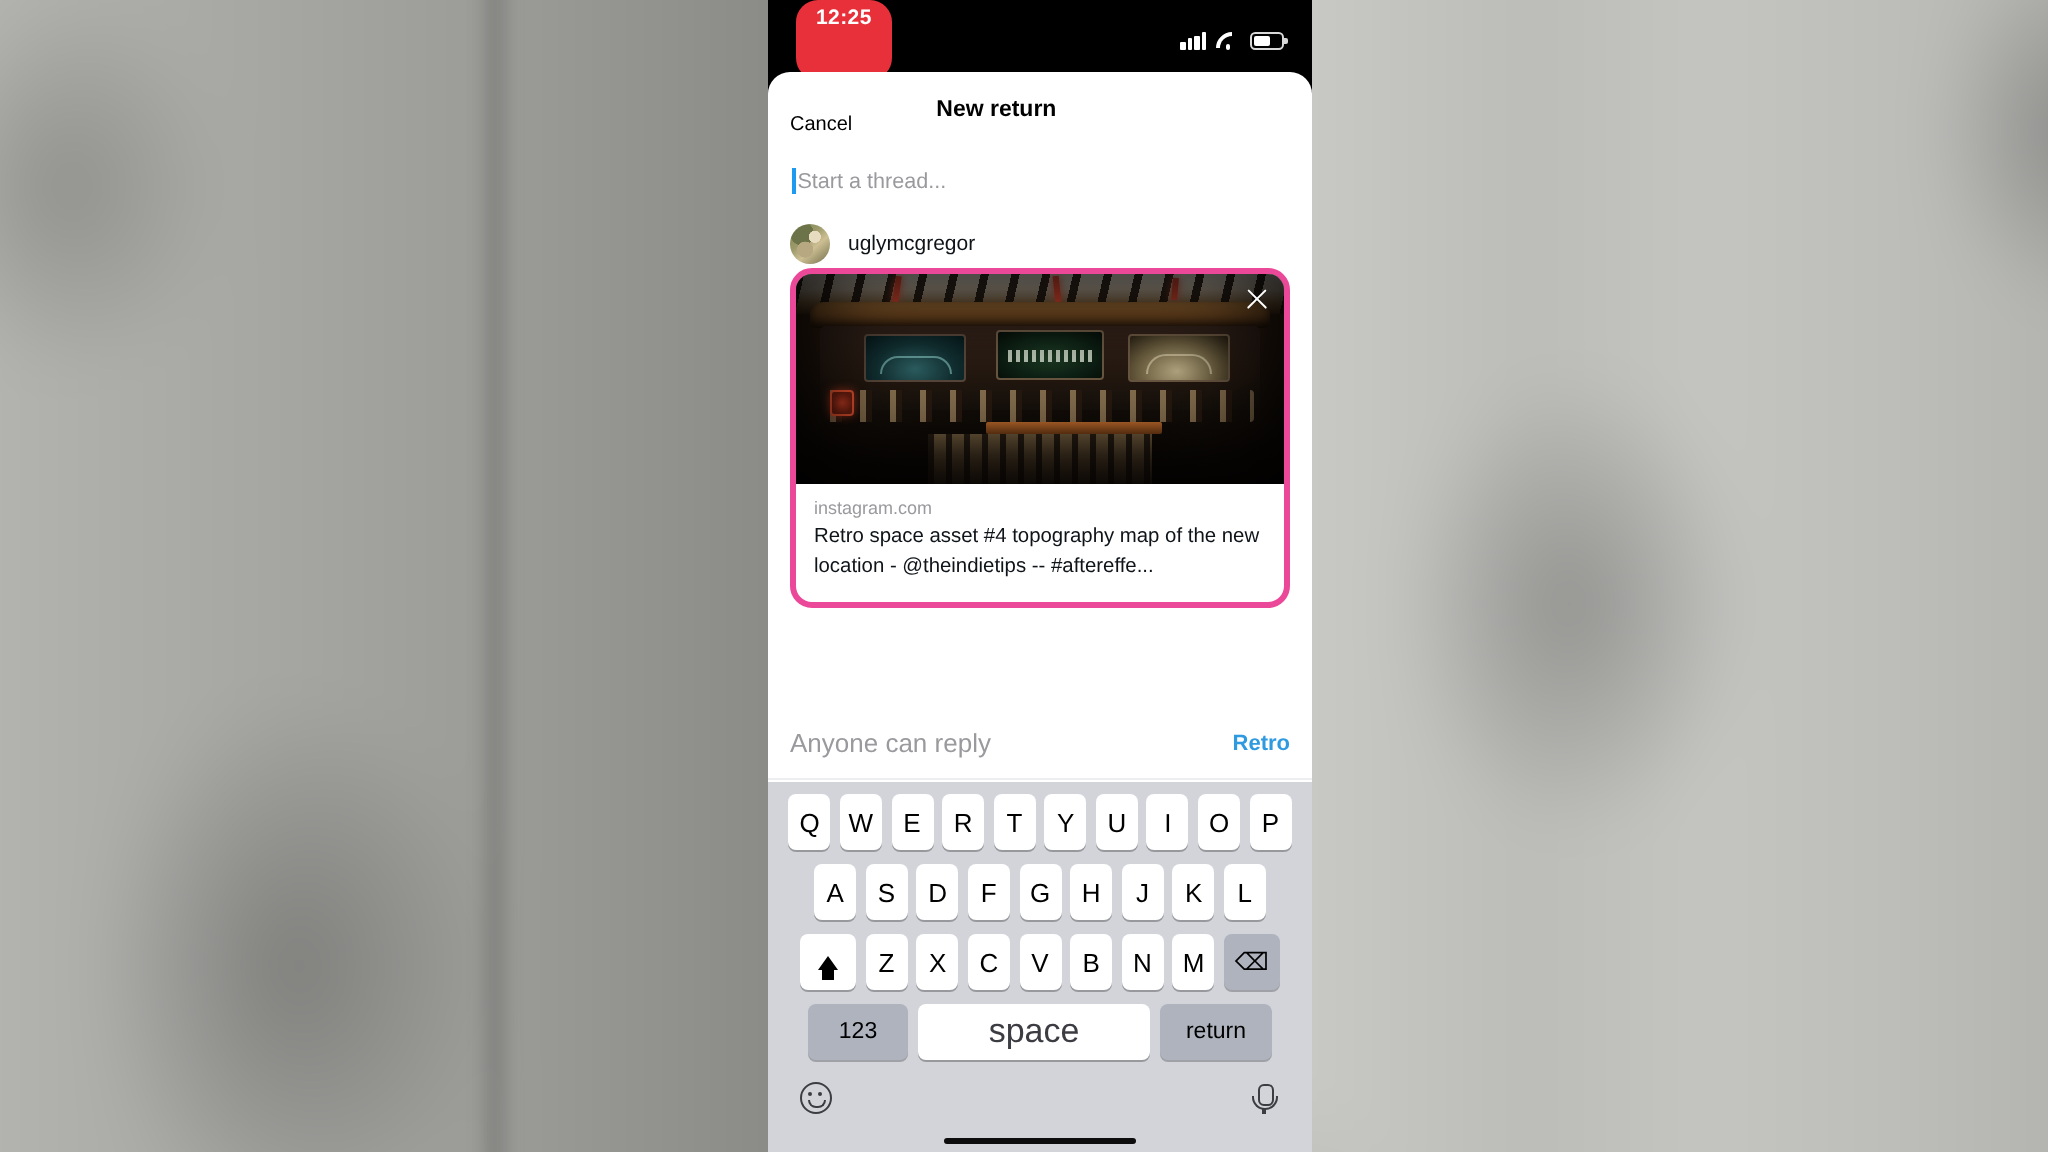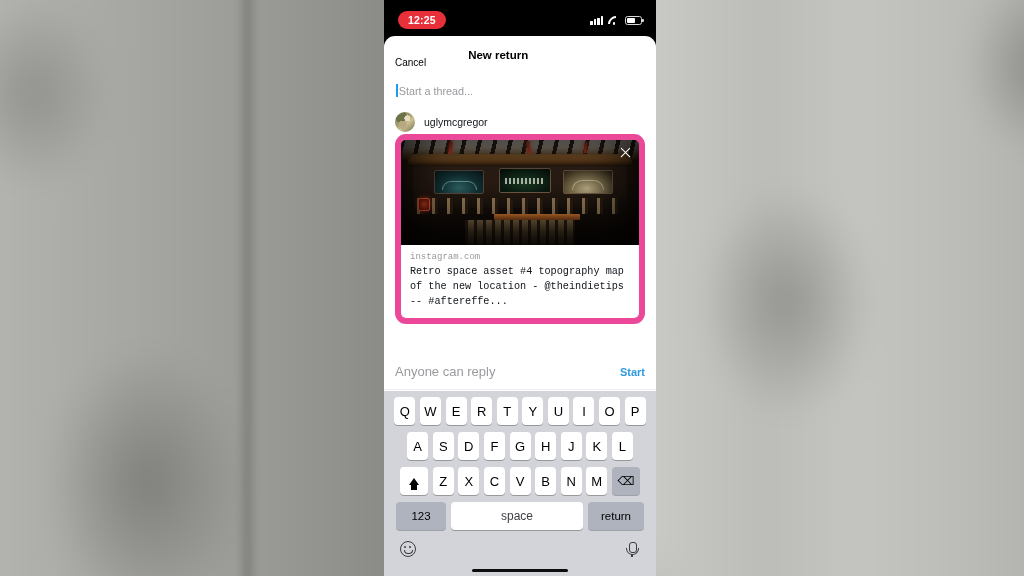--- a/index.html
+++ b/index.html
@@ -36,21 +36,21 @@
 
   
   #phone {
     position: absolute; left: 384px; top: 0; width: 272px; height: 576px;
     background: #000; overflow: hidden;
   }
 
   
   #status-bar {
     position: relative; height: 40px; width: 100%;
-    display: flex; align-items: center; justify-content: space-between;
+    display: flex; justify-content: space-between;
     padding: 0 14px;
   }
   #rec-pill {
     background: #e8303a; color: #fff;
     font-size: 10.5px; font-weight: bold;
     padding: 3px 10px 3.5px; border-radius: 11px; letter-spacing: .2px;
   }
   #status-icons { display: flex; align-items: center; gap: 5px; }
   .bars { display: flex; align-items: flex-end; gap: 1.3px; height: 9px; }
   .bars i { display: block; width: 2.2px; background: #fff; border-radius: .5px; }
@@ -97,22 +97,22 @@
       linear-gradient(140deg, #7c8452 0%, #9c9a6a 38%, #cdbf93 60%, #6f6c4a 100%);
   }
   #username { font-size: 10.5px; color: #0f1419; }
 
   #thread-input { position: relative; padding: 10px 0 7px 1px; display: flex; align-items: center; }
   #caret { width: 1.7px; height: 13px; background: #1d9bf0; margin-right: 1px; }
   #placeholder { font-size: 10.8px; color: #9a9a9e; }
 
   
   #link-card {
-    margin-top: 2px; border: 6px solid #ec4899; border-radius: 11px;
-    overflow: hidden; background: #fff; font-family: Liberation Mono, monospace;
+    margin-top: 2px; border: 3px solid #ec4899; border-radius: 11px;
+    overflow: hidden; background: #fff;
   }
   #preview-image {
     position: relative; width: 100%; height: 105px; overflow: hidden;
     background: #120c08;
   }
   
   .ck { position: absolute; }
   #ck-bg {
     inset: 0;
     background:
@@ -206,21 +206,21 @@
   #row1 { gap: 4.6px; }
   #row1 .key { width: 21px; }
   #row2 { gap: 4.6px; }
   #row2 .key { width: 21px; }
   #row3 { gap: 4.6px; }
   #row3 .key { width: 21px; }
   .key.wide-spec { width: 28px !important; }
   .key.gray { background: #aeb3be; box-shadow: 0 1px 0 rgba(0,0,0,.24); }
   #row4 { gap: 5px; border-radius: 13px; }
   #key-123 { width: 50px; height: 28px; font-size: 11.5px; }
-  #key-space { width: 132px; height: 28px; font-size: 12px; color: #3c3c43; }
+  #key-space { width: 116px; height: 28px; font-size: 17px; color: #3c3c43; }
   #key-return { width: 56px; height: 28px; font-size: 11.5px; color: #000; }
   #shift-glyph { width: 0; height: 0; border-left: 5.5px solid transparent; border-right: 5.5px solid transparent; border-bottom: 7px solid #000; position: relative; }
   #shift-glyph::after { content:""; position:absolute; left:-3px; top:7px; width:6px; height:5px; background:#000; }
   #bksp-glyph { font-size: 12px; color: #000; }
 
   #kb-bottom { display: flex; align-items: center; justify-content: space-between; padding: 4px 16px 0; }
   .kb-ic { width: 16px; height: 16px; }
   #emoji-icon { border: 1.4px solid #3c3c43; border-radius: 50%; position: relative; }
   #emoji-icon::before { content:""; position:absolute; left:3px; top:4px; width:2px; height:2px; background:#3c3c43; border-radius:50%; box-shadow: 5px 0 0 #3c3c43; }
   #emoji-icon::after { content:""; position:absolute; left:3.2px; top:7.6px; width:6.5px; height:3.4px; border:1.3px solid #3c3c43; border-top:none; border-radius: 0 0 7px 7px; }
@@ -299,21 +299,21 @@
         </div>
         <div id="link-meta">
           <div id="link-domain">instagram.com</div>
           <div id="link-title">Retro space asset #4 topography map of the new location - @theindietips  --  #aftereffe...</div>
         </div>
       </div>
     </div>
 
     <div id="composer-footer">
       <div id="reply-scope">Anyone can reply</div>
-      <div id="post-btn">Start</div>
+      <div id="post-btn">Retro</div>
     </div>
 
     <div id="keyboard">
       <div class="krow" id="row1">
           <div class="key">Q</div>
           <div class="key">W</div>
           <div class="key">E</div>
           <div class="key">R</div>
           <div class="key">T</div>
           <div class="key">Y</div>

